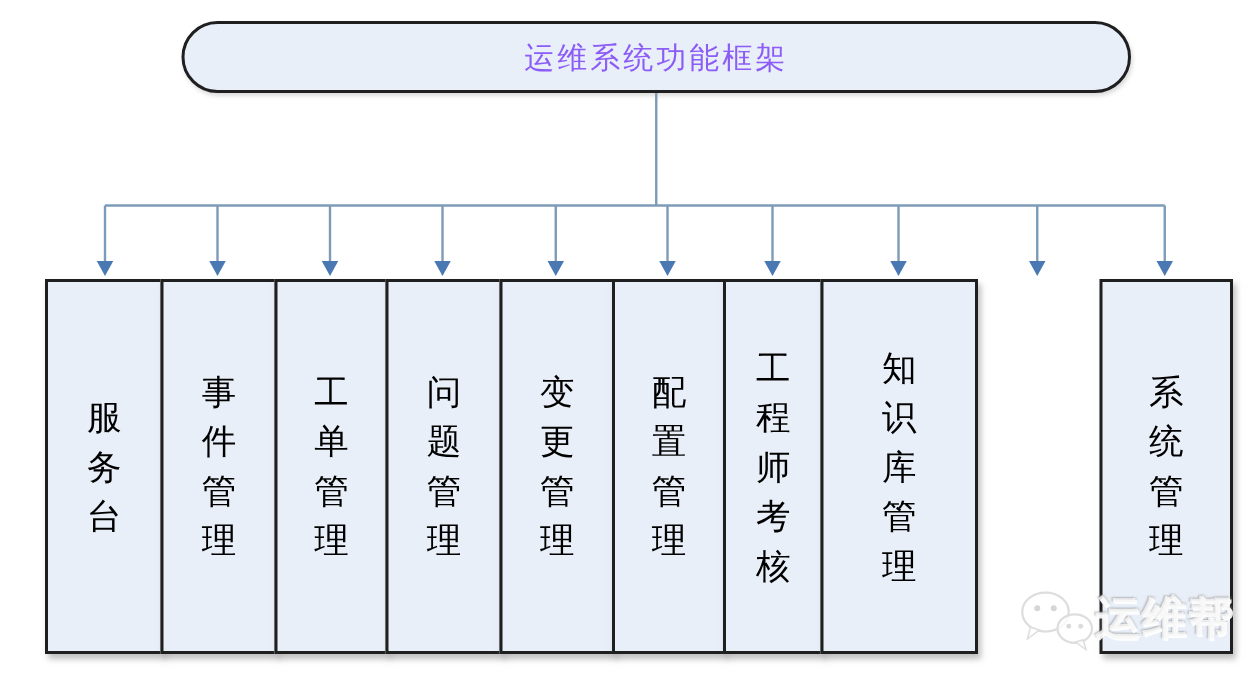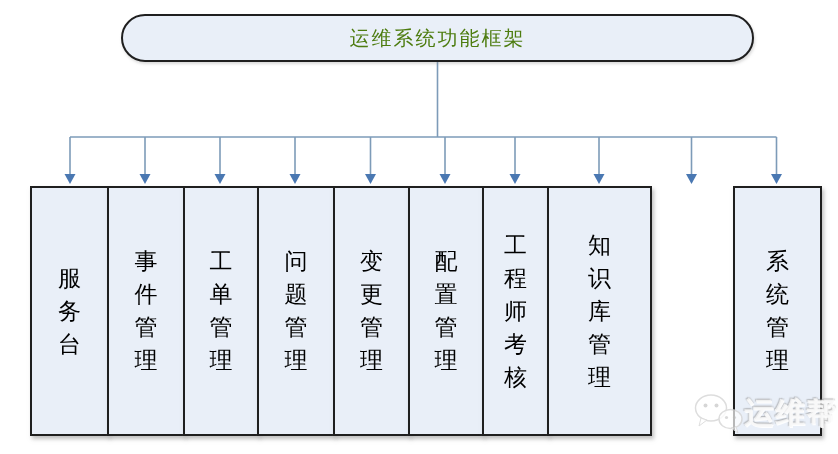--- a/index.html
+++ b/index.html
@@ -18,21 +18,21 @@
     background:#e9eff8;
     border:2px solid #1f1f1f;
     border-radius:24px;
     display:flex;align-items:center;justify-content:center;
     box-shadow:1px 2px 3px rgba(150,150,150,0.35);
     z-index:1;
   }
   .top-box span{
     font-size:20px;
     letter-spacing:2px;
-    color:#4d7c0f;
+    color:#8b5cf6;
     white-space:nowrap;
   }
   .connectors{
     position:absolute;left:0;top:0;
     width:838px;height:454px;
     z-index:0;
   }
   .col{
     position:absolute;
     top:186px;height:250px;
@@ -52,22 +52,22 @@
     white-space:nowrap;
     text-align:center;
   }
   .col.heavy{
     top:185px;height:252px;
     border:3px solid #000000;
     z-index:2;
   }
   .watermark{
     position:absolute;
-    left:692px;top:392px;
-    display:flex;align-items:center;
+    left:678px;top:392px;
+    display:flex;align-items:flex-start;
     z-index:3;
   }
   .watermark .wm-text{
     font-size:30px;
     font-weight:bold;
     letter-spacing:1px;
     color:rgba(248,248,248,0.82);
     text-shadow:1px 1px 0 rgba(255,255,255,0.9),
                -1px -1px 1px rgba(140,140,140,0.45),
                 1px -1px 1px rgba(160,160,160,0.3);

